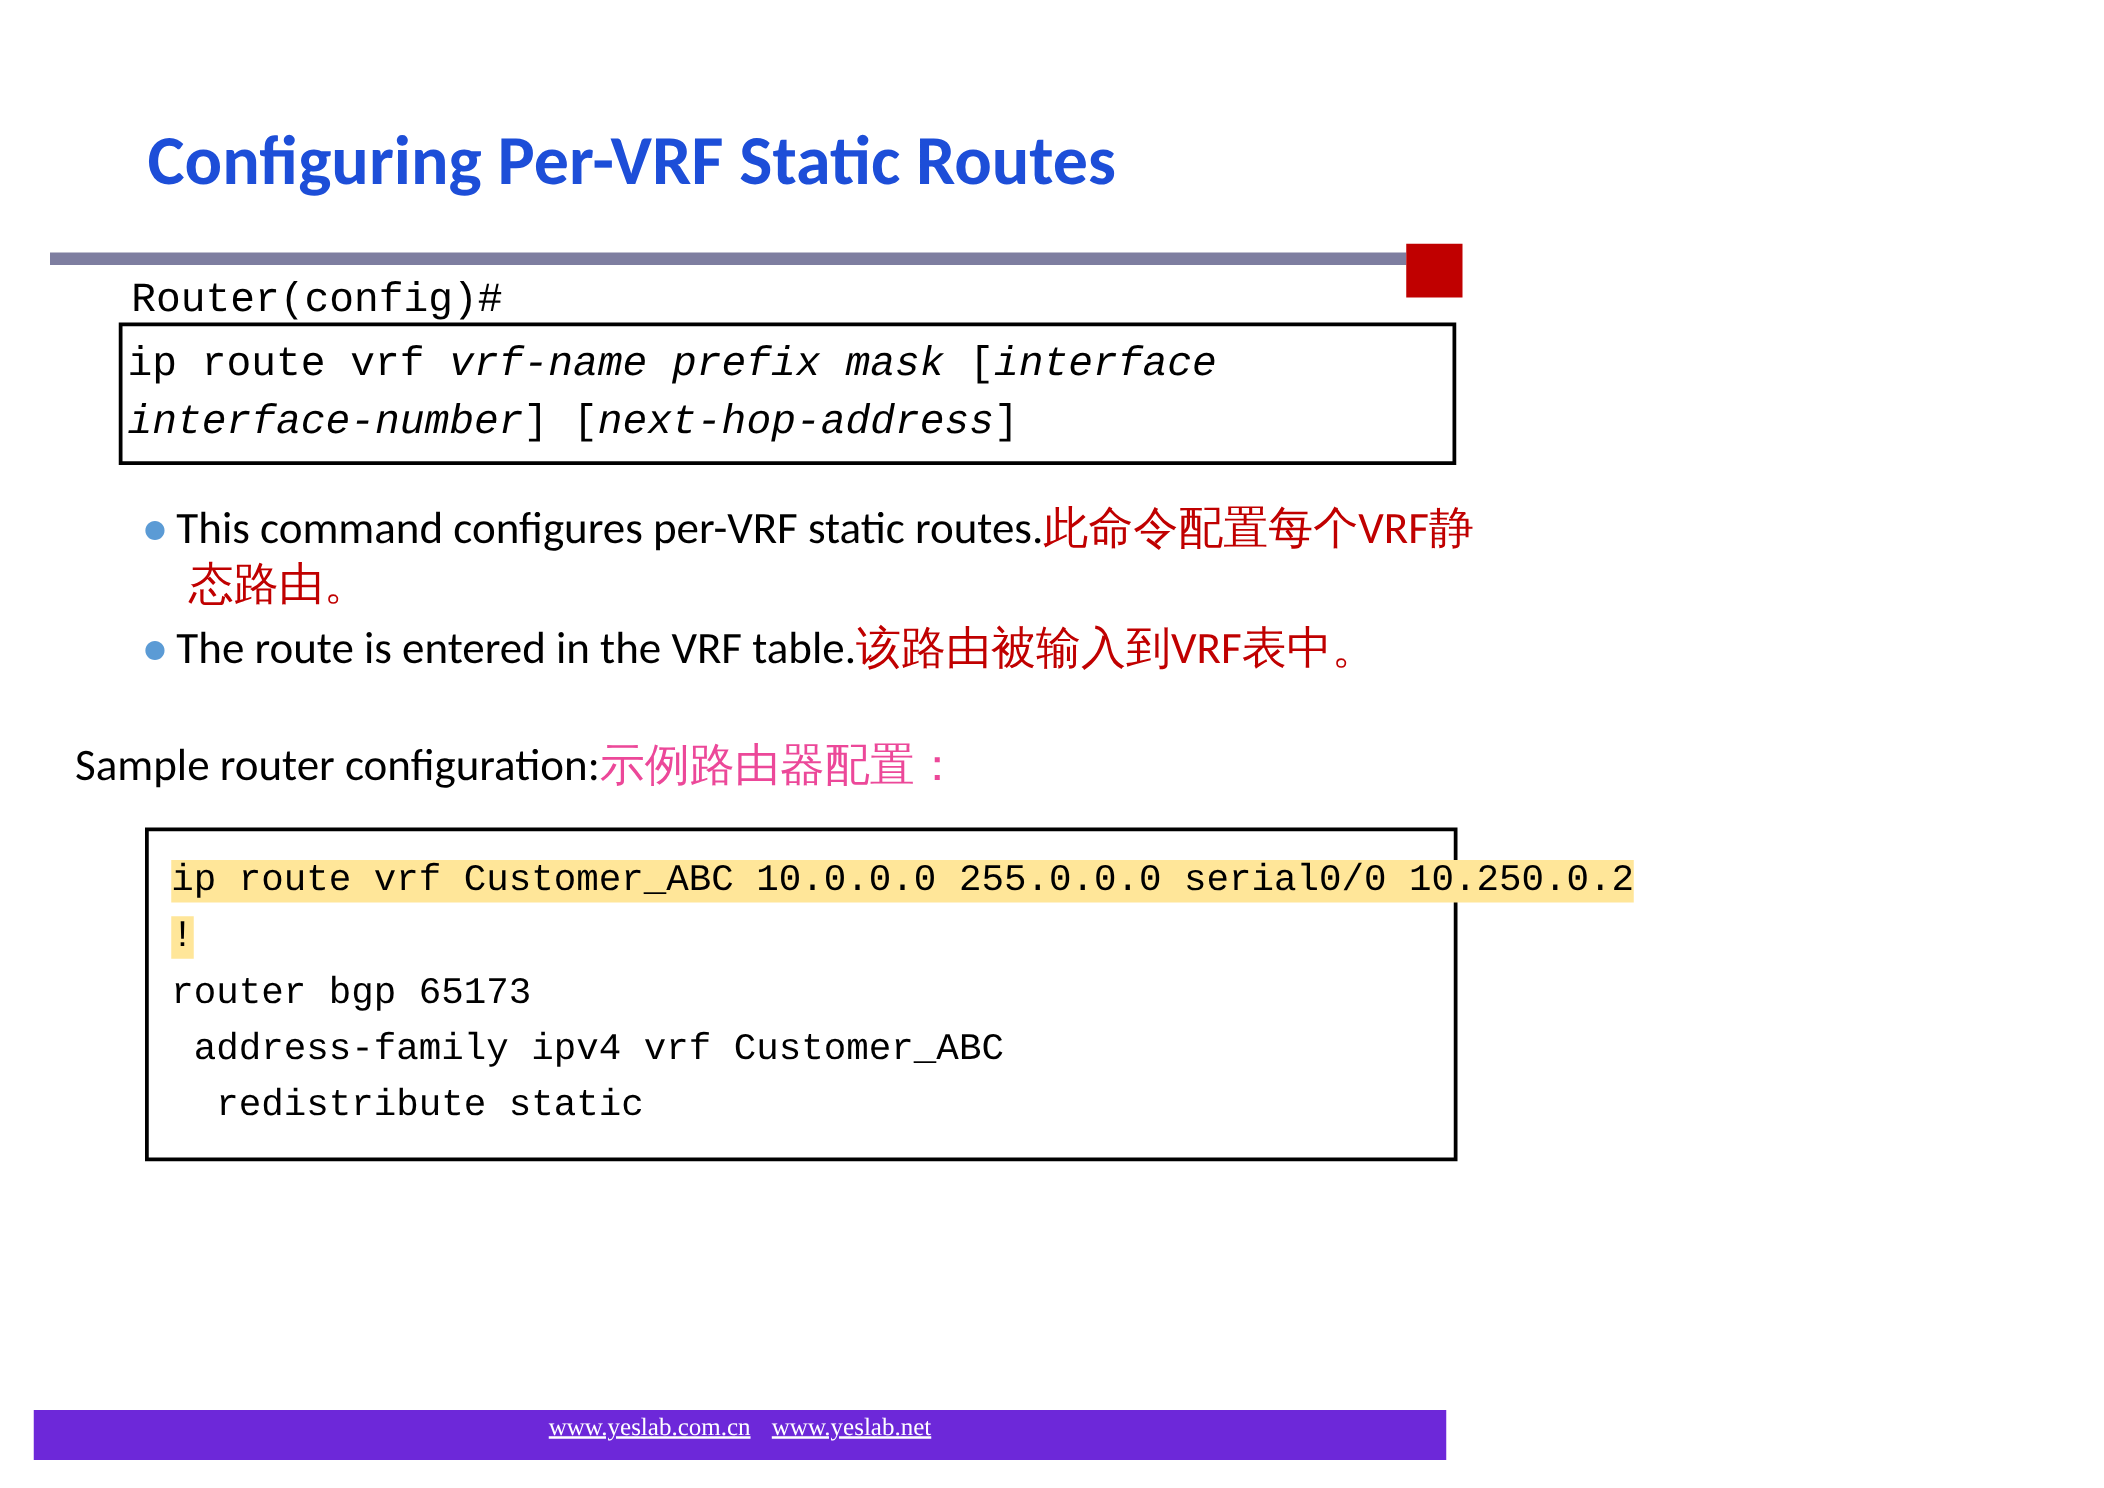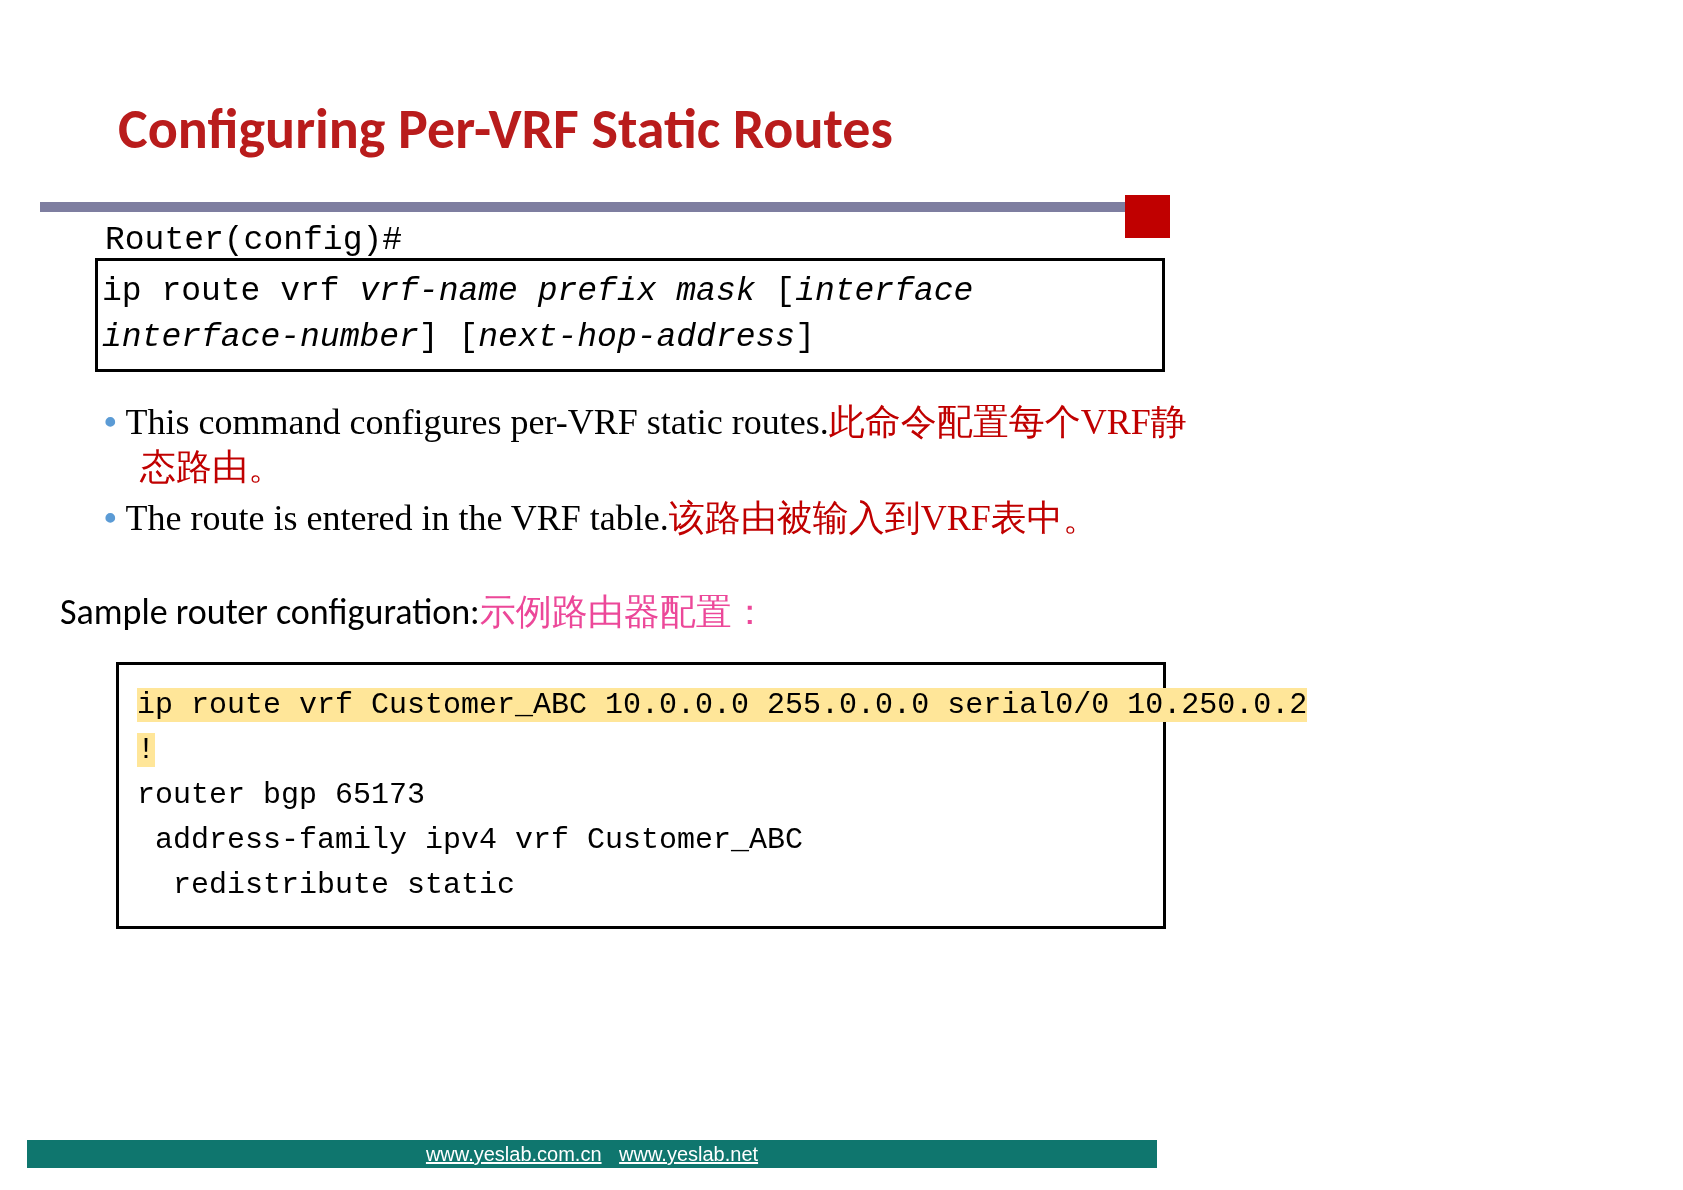--- a/index.html
+++ b/index.html
@@ -17,21 +17,21 @@
     height: 1190px;
     position: relative;
     box-sizing: border-box;
   }
   .title {
     position: absolute;
     left: 118px;
     top: 95px;
     font-size: 56px;
     font-weight: 700;
-    color: #b91c1c;
+    color: #1d4ed8;
   }
   .logo-area {
     position: absolute;
     right: 30px;
     top: 60px;
     width: 260px;
     height: 130px;
   }
   .title-rule {
     position: absolute;
@@ -74,24 +74,23 @@
   .bullets {
     position: absolute;
     left: 60px;
     top: 358px;
     width: 1120px;
     font-size: 36px;
     line-height: 1.25;
   }
   .bullets li {
     list-style: none;
-    margin: 6px 4px;
+    margin: 6px 15px;
     padding-left: 36px;
     text-indent: -36px;
-    font-family: Liberation Serif, serif;
   }
   .bullets li::before {
     content: "• ";
     color: #5b9bd5;
     font-weight: bold;
   }
   .red { color: #c00000; }
   .black { color: #000; }
   .sample-label {
     position: absolute;
@@ -114,27 +113,27 @@
     line-height: 1.5;
     color: #000;
     white-space: pre;
   }
   .hl { background: #ffe699; display: inline; margin-top: 16px; }
   .footer-bar {
     position: absolute;
     left: 27px;
     bottom: 22px;
     width: 1130px;
-    height: 28px;
-    background: #0f766e;
+    height: 40px;
+    background: #6d28d9;
     text-align: center;
     color: #fff;
     font-size: 20px;
     line-height: 28px;
-    font-family: Liberation Sans, sans-serif;
+    font-family: Liberation Serif, serif;
   }
   .footer-bar a { color: #fff; text-decoration: underline; margin: 0 6px; }
 </style>
 </head>
 <body>
 
 <div class="slide">
 
   <div class="title">Configuring Per-VRF Static Routes</div>
 

